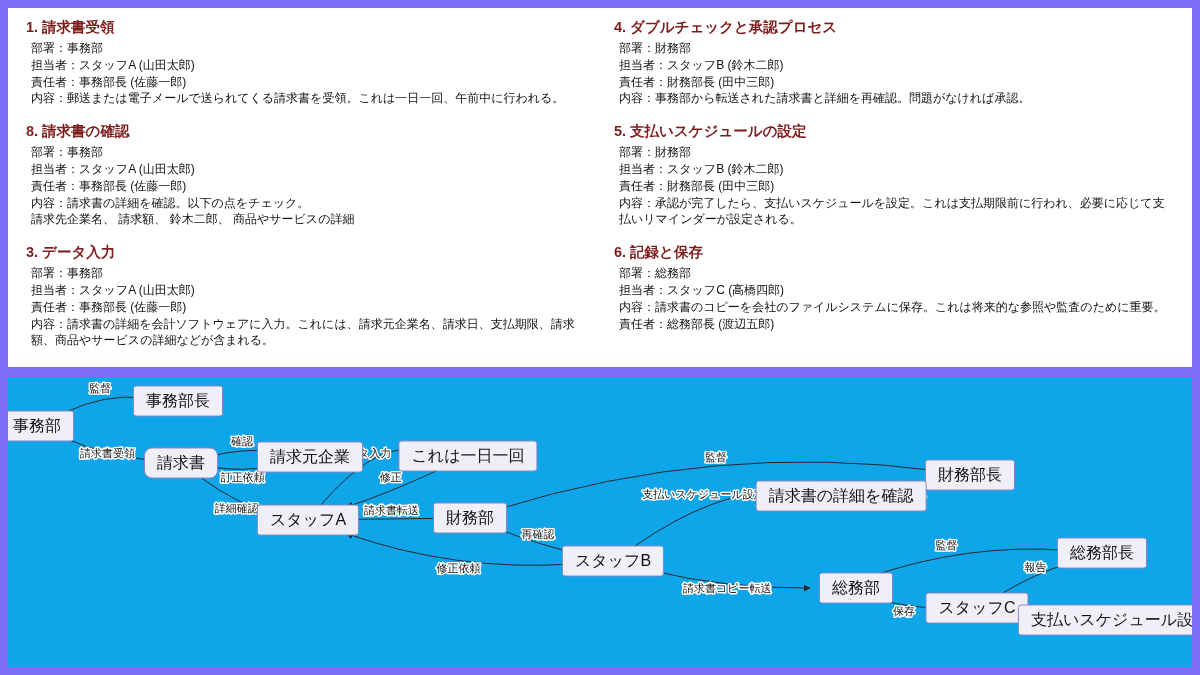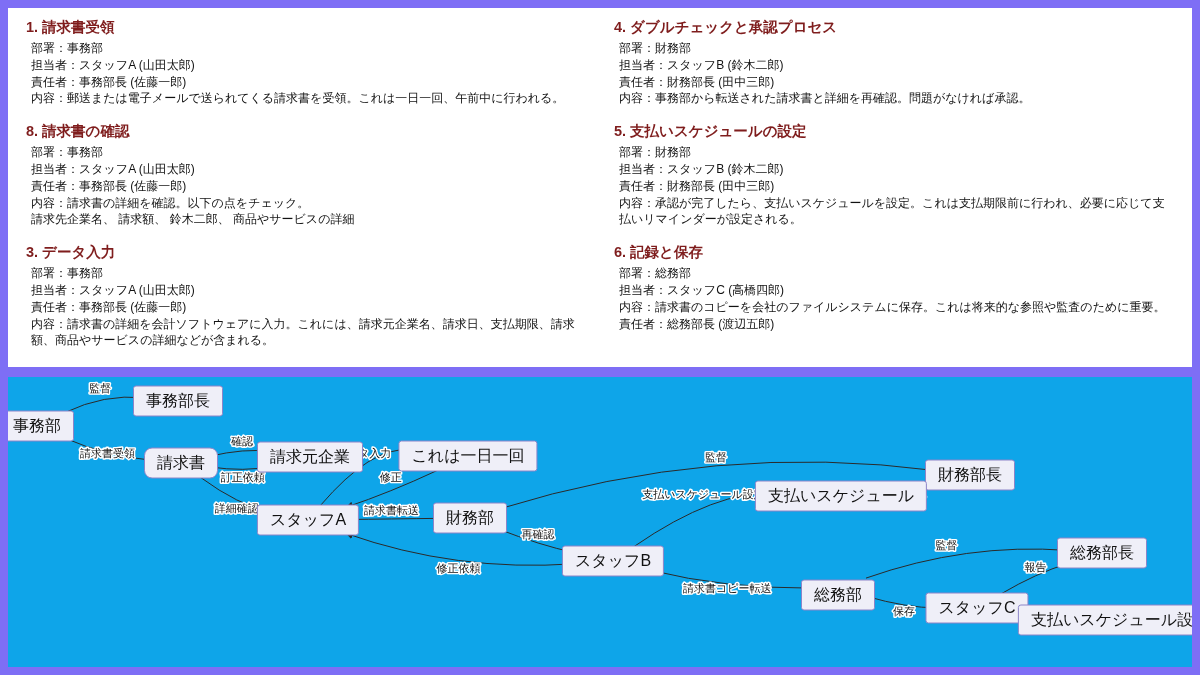--- a/index.html
+++ b/index.html
@@ -148,19 +148,19 @@
       </svg>
   <div class="node" style="left: 29px; top: 49px;">事務部</div>
       <div class="node" style="left: 170px; top: 24px;">事務部長</div>
       <div class="node" style="left: 173px; top: 86px; border-radius: 8px;">請求書</div>
       <div class="node" style="left: 302px; top: 80px;">請求元企業</div>
       <div class="node" style="left: 460px; top: 79px;">これは一日一回</div>
       <div class="node" style="left: 300px; top: 143px;">スタッフA</div>
       <div class="node" style="left: 462px; top: 141px;">財務部</div>
       <div class="node" style="left: 605px; top: 184px;">スタッフB</div>
       <div class="node" style="left: 962px; top: 98px;">財務部長</div>
-      <div class="node" style="left: 833px; top: 119px;">支払いスケジュール</div>
-      <div class="node" style="left: 830px; top: 211px; margin-top: 7px;">総務部</div>
+      <div class="node" style="left: 833px; top: 119px;">請求書の詳細を確認</div>
+      <div class="node" style="left: 848px; top: 211px;">総務部</div>
       <div class="node" style="left: 1094px; top: 176px;">総務部長</div>
       <div class="node" style="left: 969px; top: 231px;">スタッフC</div>
       <div class="node" style="left: 1112px; top: 243px;">支払いスケジュール設定</div>
     </div>
 </div>
 
 </body></html>

